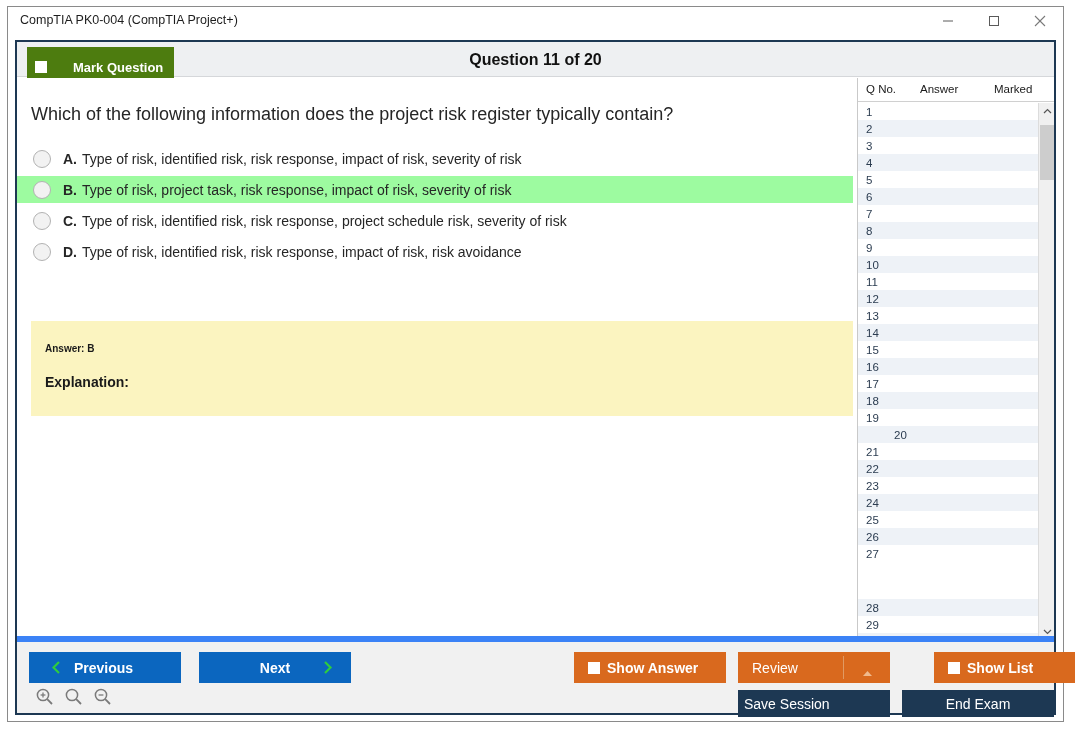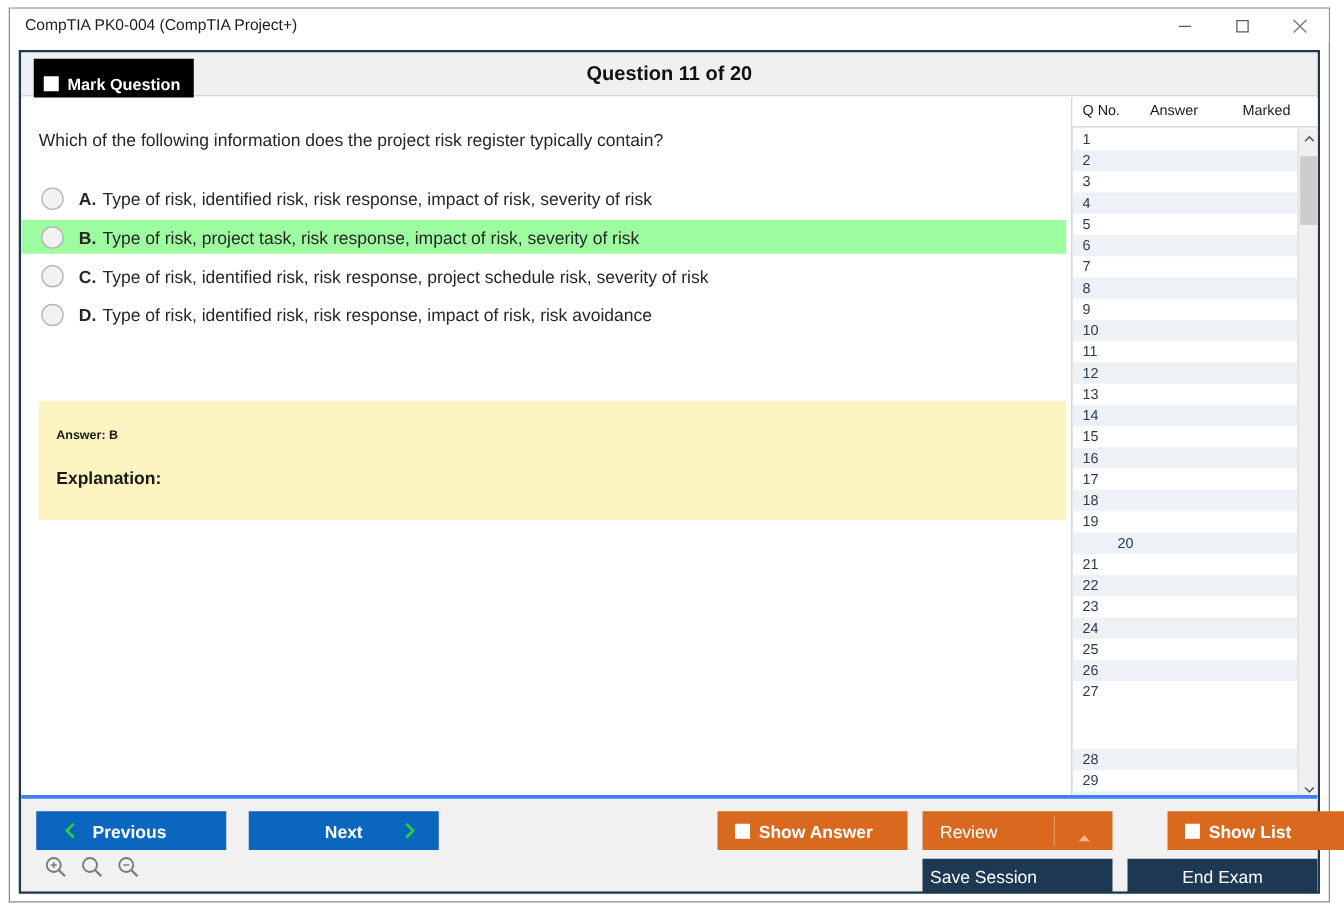--- a/index.html
+++ b/index.html
@@ -56,28 +56,29 @@
   #header-strip{
     position:absolute;left:0;top:0;
     width:100%;height:35px;
     background:#eef0f2;
     border-bottom:1px solid #d5d7da;
     box-sizing:border-box;
   }
   #mark-question-button{
     position:absolute;left:10px;top:5px;
     height:40px;
-    background:#000000;
+    background:#4d7c0f;
     color:#ffffff;
     border:none;
     display:flex;align-items:center;
     padding:0 11px 0 8px;
     font-size:13px;font-weight:bold;
     font-family:"Liberation Sans", sans-serif;
     cursor:pointer;
+    gap:19px;
   }
   .chk-box{
     width:12px;height:12px;background:#ffffff;
     display:inline-block;margin-right:7px;
     position:relative;flex:0 0 auto;
   }
   .chk-box.checked::after{
     content:"";position:absolute;
     left:3px;top:0px;width:4px;height:8px;
     border:solid #ffffff;border-width:0 2px 2px 0;
@@ -92,21 +93,21 @@
 
   
   #question-area{
     position:absolute;left:0;top:36px;
     width:840px;height:562px;
     background:#ffffff;
     overflow:hidden;
   }
   #question-text{
     position:absolute;left:14px;top:26px;
-    font-size:14px;color:#262626;
+    font-size:18px;color:#262626;
   }
   .option-row{
     position:absolute;left:0;
     width:836px;height:27px;
     display:flex;align-items:center;
     padding-left:16px;
     box-sizing:border-box;
     font-size:14px;color:#262626;
     cursor:pointer;
   }
@@ -189,21 +190,21 @@
     position:absolute;left:1px;top:22px;
     width:14px;height:55px;background:#cdcdcd;
     cursor:pointer;
   }
 
   
   #footer{
     position:absolute;left:0;bottom:0;
     width:100%;height:77px;
     background:#f1f1f1;
-    border-top:3px solid #3b82f6;
+    border-top:6px solid #3b82f6;
     box-sizing:border-box;
   }
   .ft-btn{
     position:absolute;
     border:none;
     font-family:"Liberation Sans", sans-serif;
     font-size:14px;font-weight:bold;
     color:#ffffff;
     cursor:pointer;
     display:flex;align-items:center;

